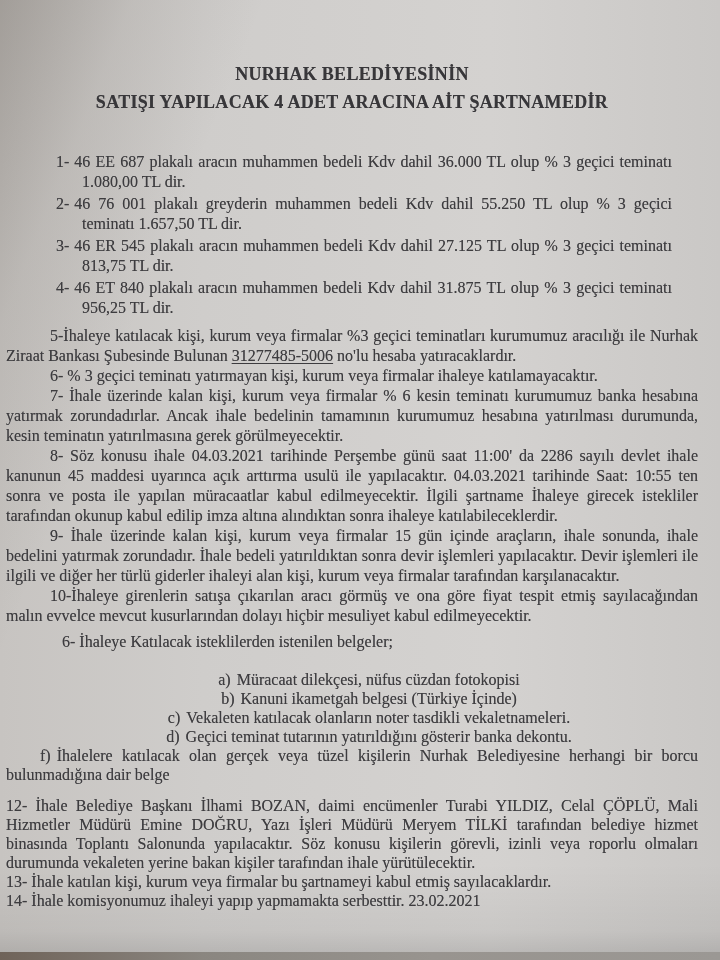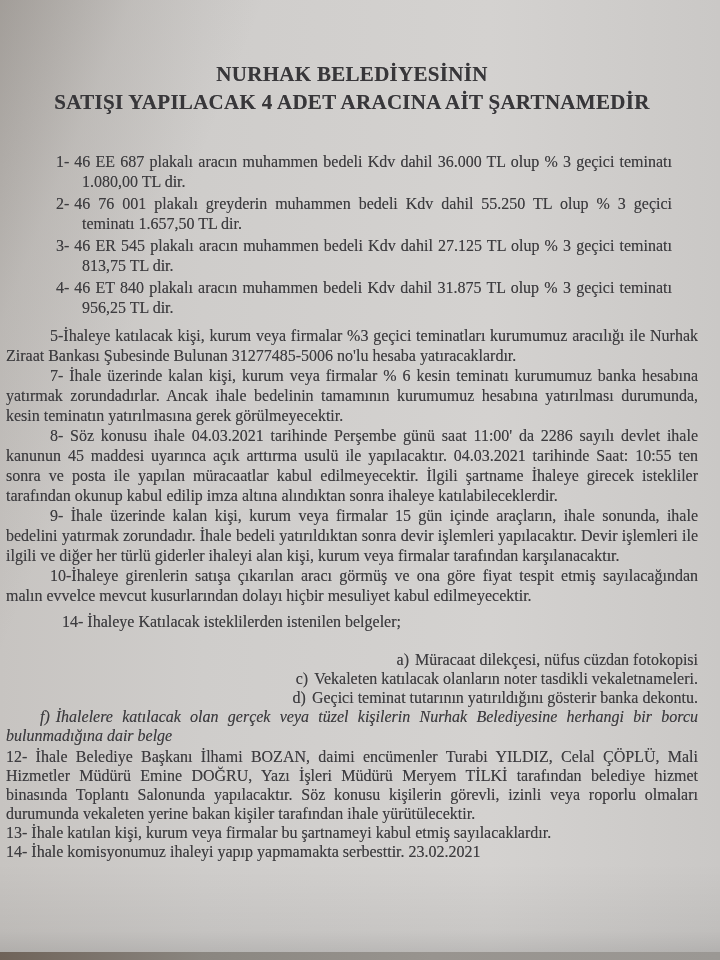--- a/index.html
+++ b/index.html
@@ -24,33 +24,33 @@
     position: absolute; left: 0; right: 0; bottom: 0; height: 8px;
     background: linear-gradient(to right, #6f6359 0%, #8a8680 28%, #98948f 60%, #9b9894 100%);
   }
   .page-content {
     position: absolute; inset: 0;
     padding: 60px 22px 0 6px;
     font-size: 16px;
     line-height: 20px;
     text-shadow: 0 0 0.5px rgba(61,60,63,0.55);
   }
-  .title { text-align: center; font-weight: 700; font-size: 21px; line-height: 28px;
+  .title { text-align: center; font-weight: 700; font-size: 18px; line-height: 28px;
            letter-spacing: 0.3px; margin: 0 0 36px 0; color: #38373a; }
   .vehicles { margin: 0 26px 8px 50px; font-family: Liberation Serif, serif; }
   .vehicle { margin: 0 0 2px 0; padding-left: 26px; text-indent: -26px; text-align: justify; }
   .num { padding-right: 5px; }
   .clauses p.clause { margin: 0; text-indent: 44px; text-align: justify; }
-  .account { text-underline-offset: 2px; }
+  .account { text-decoration: underline; text-underline-offset: 2px; }
   .clause11 { margin: 6px 0 18px 56px; text-align: left; }
   .doc-list { margin: 0 0 0 34px; }
-  .doc-item { margin: 0; line-height: 19px; text-align: right; }
+  .doc-item { margin: 0; line-height: 19px; text-align: center; }
   .letter { padding-right: 6px; }
-  .doc-item-f { margin: 0; text-indent: 34px; text-align: justify; line-height: 19px; font-style: italic; }
-  .closing { margin-top: 2px; }
+  .doc-item-f { margin: 0; text-indent: 34px; text-align: justify; line-height: 19px; }
+  .closing { margin-top: 12px; }
   .closing p.clause { margin: 0; text-indent: 0; text-align: justify; line-height: 19px; }
 </style>
 </head>
 <body>
 
 <div class="photo">
   <div class="page-content">
 
     <header class="title">
       <div>NURHAK BELEDİYESİNİN</div>
@@ -59,30 +59,32 @@
 
     <section class="vehicles">
       <p class="vehicle"><span class="num">1-</span><span>46 EE 687 plakalı aracın muhammen bedeli Kdv dahil 36.000 TL olup % 3 geçici teminatı 1.080,00 TL dir.</span></p>
       <p class="vehicle"><span class="num">2-</span><span>46 76 001 plakalı greyderin muhammen bedeli Kdv dahil 55.250 TL olup % 3 geçici teminatı 1.657,50 TL dir.</span></p>
       <p class="vehicle"><span class="num">3-</span><span>46 ER 545 plakalı aracın muhammen bedeli Kdv dahil 27.125 TL olup % 3 geçici teminatı 813,75 TL dir.</span></p>
       <p class="vehicle"><span class="num">4-</span><span>46 ET 840 plakalı aracın muhammen bedeli Kdv dahil 31.875 TL olup % 3 geçici teminatı 956,25 TL dir.</span></p>
     </section>
 
     <section class="clauses">
       <p class="clause"><span>5-İhaleye katılacak kişi, kurum veya firmalar %3 geçici teminatları kurumumuz aracılığı ile Nurhak Ziraat Bankası Şubesinde Bulunan </span><span class="account">31277485-5006</span><span> no'lu hesaba yatıracaklardır.</span></p>
+      <p class="clause">6- % 3 geçici teminatı yatırmayan kişi, kurum veya firmalar ihaleye katılamayacaktır.</p>
       <p class="clause">7- İhale üzerinde kalan kişi, kurum veya firmalar % 6 kesin teminatı kurumumuz banka hesabına yatırmak zorundadırlar. Ancak ihale bedelinin tamamının kurumumuz hesabına yatırılması durumunda, kesin teminatın yatırılmasına gerek görülmeyecektir.</p>
       <p class="clause">8- Söz konusu ihale 04.03.2021 tarihinde Perşembe günü saat 11:00' da 2286 sayılı devlet ihale kanunun 45 maddesi uyarınca açık arttırma usulü ile yapılacaktır. 04.03.2021 tarihinde Saat: 10:55 ten sonra ve posta ile yapılan müracaatlar kabul edilmeyecektir. İlgili şartname İhaleye girecek istekliler tarafından okunup kabul edilip imza altına alındıktan sonra ihaleye katılabileceklerdir.</p>
       <p class="clause">9- İhale üzerinde kalan kişi, kurum veya firmalar 15 gün içinde araçların, ihale sonunda, ihale bedelini yatırmak zorundadır. İhale bedeli yatırıldıktan sonra devir işlemleri yapılacaktır. Devir işlemleri ile ilgili ve diğer her türlü giderler ihaleyi alan kişi, kurum veya firmalar tarafından karşılanacaktır.</p>
       <p class="clause">10-İhaleye girenlerin satışa çıkarılan aracı görmüş ve ona göre fiyat tespit etmiş sayılacağından malın evvelce mevcut kusurlarından dolayı hiçbir mesuliyet kabul edilmeyecektir.</p>
     </section>
 
-    <p class="clause11">14- İhaleye Katılacak isteklilerden istenilen belgeler;</p>
+    <p class="clause11">6- İhaleye Katılacak isteklilerden istenilen belgeler;</p>
 
     <section class="doc-list">
       <p class="doc-item"><span class="letter">a)</span><span>Müracaat dilekçesi, nüfus cüzdan fotokopisi</span></p>
+      <p class="doc-item"><span class="letter">b)</span><span>Kanuni ikametgah belgesi (Türkiye İçinde)</span></p>
       <p class="doc-item"><span class="letter">c)</span><span>Vekaleten katılacak olanların noter tasdikli vekaletnameleri.</span></p>
       <p class="doc-item"><span class="letter">d)</span><span>Geçici teminat tutarının yatırıldığını gösterir banka dekontu.</span></p>
     </section>
     <p class="doc-item-f"><span class="letter">f)</span><span>İhalelere katılacak olan gerçek veya tüzel kişilerin Nurhak Belediyesine herhangi bir borcu bulunmadığına dair belge</span></p>
 
     <section class="closing">
       <p class="clause">12- İhale Belediye Başkanı İlhami BOZAN, daimi encümenler Turabi YILDIZ, Celal ÇÖPLÜ, Mali Hizmetler Müdürü Emine DOĞRU, Yazı İşleri Müdürü Meryem TİLKİ tarafından belediye hizmet binasında Toplantı Salonunda yapılacaktır. Söz konusu kişilerin görevli, izinli veya roporlu olmaları durumunda vekaleten yerine bakan kişiler tarafından ihale yürütülecektir.</p>
       <p class="clause">13- İhale katılan kişi, kurum veya firmalar bu şartnameyi kabul etmiş sayılacaklardır.</p>
       <p class="clause">14- İhale komisyonumuz ihaleyi yapıp yapmamakta serbesttir.  23.02.2021</p>
     </section>

